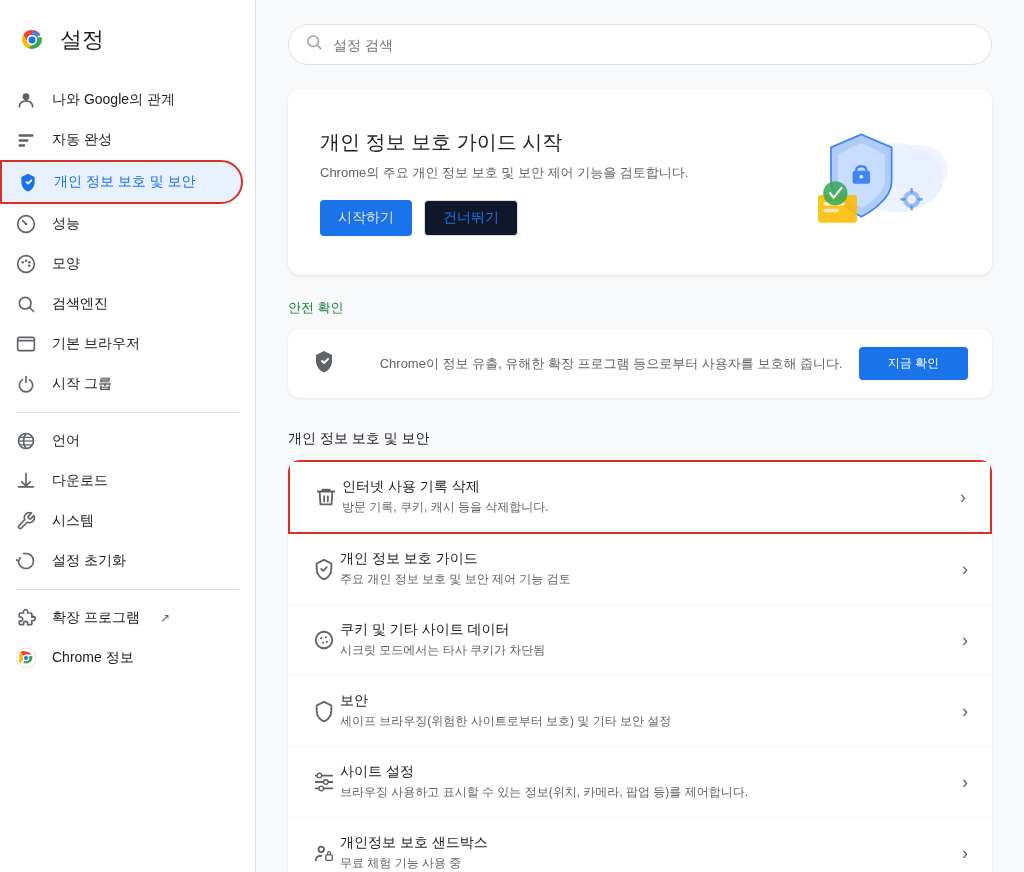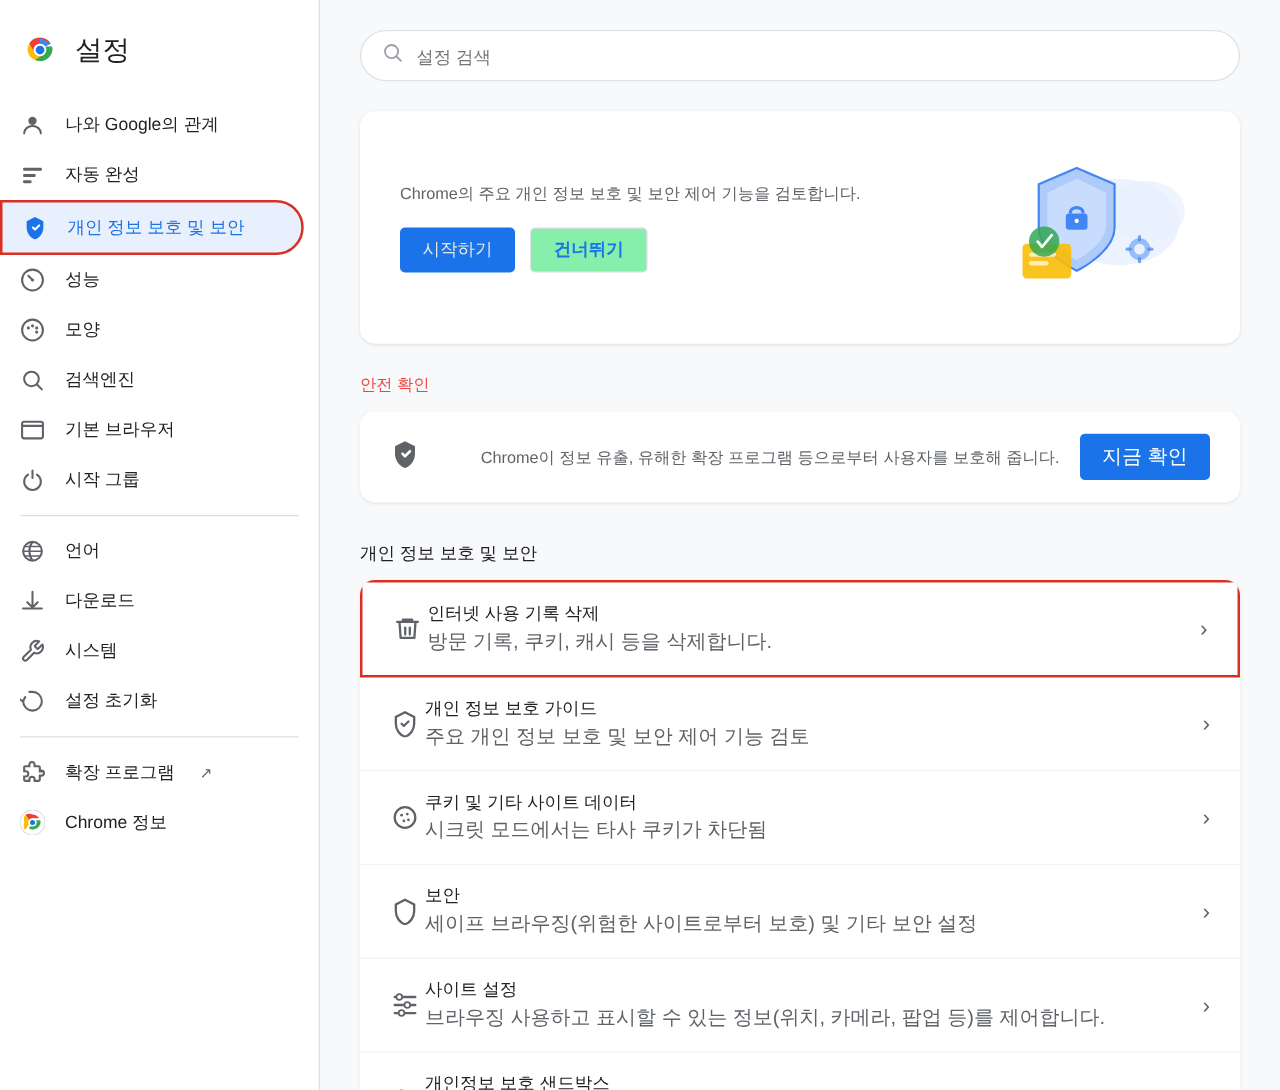--- a/index.html
+++ b/index.html
@@ -151,42 +151,42 @@
       background: #1a73e8;
       color: #e5e5e5;
       border: none;
       border-radius: 4px;
       padding: 8px 18px;
       font-size: 14px;
       cursor: pointer;
       font-weight: 500;
     }
     .btn-secondary {
-      background: #86efac;
+      background: #0f172a;
       color: #1a73e8;
       border: 1px solid #dadce0;
       border-radius: 4px;
       padding: 8px 18px;
       font-size: 14px;
       cursor: pointer;
-      font-weight: 700;
+      font-weight: 400;
       text-align: right;
     }
 
     
     .shield-illustration {
       width: 180px;
       height: 130px;
       flex-shrink: 0;
     }
 
     
     .section-label {
       font-size: 13px;
-      color: #ef4444;
+      color: #15803d;
       margin-bottom: 12px;
       font-weight: 500;
     }
 
     
     .safety-card {
       background: #fff;
       border-radius: 12px;
       padding: 18px 24px;
       margin-bottom: 24px;
@@ -203,22 +203,22 @@
       flex: 1;
       font-size: 13px;
       color: #5f6368;
       text-align: right;
     }
     .btn-check {
       background: #1a73e8;
       color: #fff;
       border: none;
       border-radius: 4px;
-      padding: 8px 18px;
-      font-size: 16px;
+      padding: 8px 29px;
+      font-size: 12px;
       cursor: pointer;
       font-weight: 500;
       white-space: nowrap;
     }
 
     
     .list-section-label {
       font-size: 14px;
       color: #202124;
       font-weight: 500;
@@ -257,21 +257,21 @@
     .list-item-content {
       flex: 1;
     }
     .list-item-title {
       font-size: 14px;
       font-weight: 500;
       color: #202124;
       margin-bottom: 3px;
     }
     .list-item-desc {
-      font-size: 16px;
+      font-size: 12px;
       color: #5f6368;
     }
     .list-item-chevron {
       color: #5f6368;
       font-size: 18px;
     }
 
     
     .logo-red { fill: #EA4335; }
     .logo-green { fill: #34A853; }
@@ -466,20 +466,21 @@
       <svg width="18" height="18" viewBox="0 0 24 24" fill="none">
           <circle cx="11" cy="11" r="7" stroke="#9aa0a6" stroke-width="2"></circle>
           <path d="M16.5 16.5L21 21" stroke="#9aa0a6" stroke-width="2" stroke-linecap="round"></path>
         </svg>
     </span>
     <input class="search-input" type="text" placeholder="설정 검색" style="">
   </div>
 
   <div class="guide-card">
     <div class="guide-card-text">
+      <h2>개인 정보 보호 가이드 시작</h2>
       <p>Chrome의 주요 개인 정보 보호 및 보안 제어 기능을 검토합니다.</p>
       <div class="guide-card-buttons">
         <button class="btn-primary">시작하기</button>
         <button class="btn-secondary">건너뛰기</button>
       </div>
     </div>
 
     <svg class="shield-illustration" viewBox="0 0 200 150" xmlns="http://www.w3.org/2000/svg">
 
       <ellipse cx="130" cy="70" rx="55" ry="40" fill="#e8f0fe" opacity="0.8"></ellipse>

